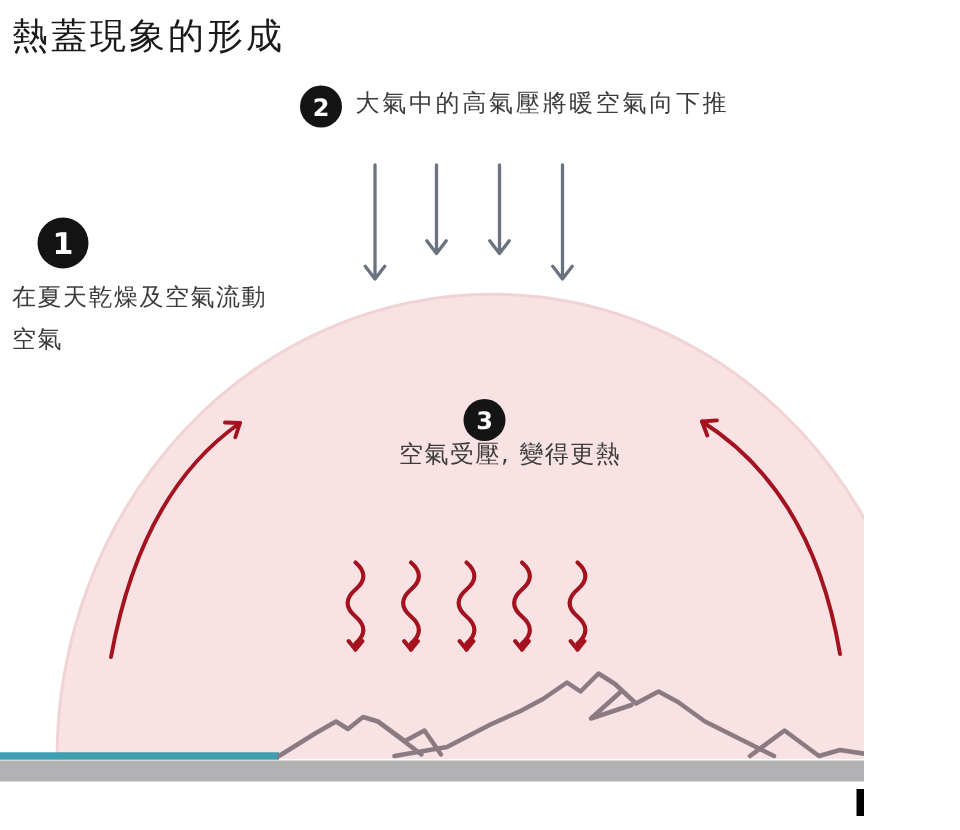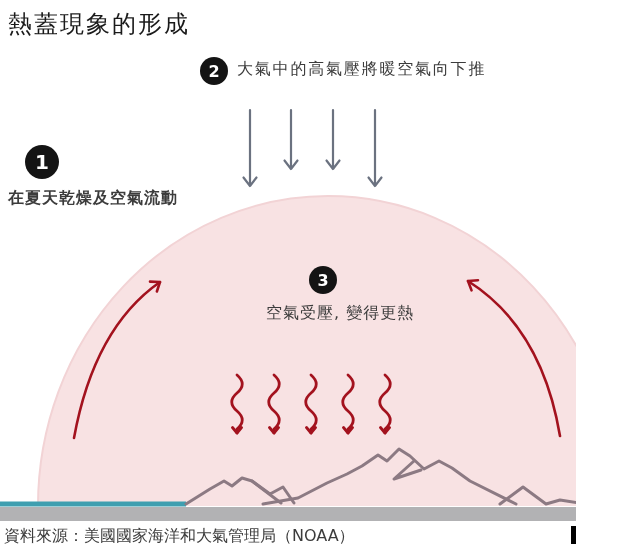--- a/index.html
+++ b/index.html
@@ -26,23 +26,23 @@
     letter-spacing:2px;color:var(--title-text);white-space:nowrap;
   }
   .badge{
     position:absolute;background:var(--badge);color:#fff;border-radius:50%;
     display:flex;align-items:center;justify-content:center;font-weight:bold;
   }
   .badge.b1{left:25px;top:145px;width:34px;height:34px;font-size:20px;}
   .badge.b2{left:200px;top:57px;width:28px;height:28px;font-size:16px;}
   .badge.b3{left:309px;top:266px;width:28px;height:28px;font-size:16px;}
   .step-text{position:absolute;color:var(--body-text);font-size:16px;letter-spacing:1px;white-space:nowrap;}
-  .step1-text{left:8px;top:184px;line-height:28px;font-weight:bold;}
+  .step1-text{left:8px;top:184px;line-height:28px;}
   .step2-text{left:237px;top:59px;letter-spacing:1.8px;}
-  .step3-text{left:266px;top:303px;}
+  .step3-text{left:266px;top:293px;}
   .footer-text{position:absolute;left:4px;top:526px;font-size:16px;color:var(--body-text);white-space:nowrap;}
   .bbc-logo{position:absolute;left:571px;top:526px;display:flex;gap:2px;}
   .bbc-box{
     width:18px;height:18px;background:#000;color:#fff;display:flex;align-items:center;
     justify-content:center;font-weight:bold;font-size:12px;font-family:"DejaVu Sans",sans-serif;
   }
 </style>
 </head>
 <body>
 
@@ -92,26 +92,26 @@
   </svg>
 
   <div class="title">熱蓋現象的形成</div>
 
   <div class="badge b2">2</div>
   <div class="step-text step2-text">大氣中的高氣壓將暖空氣向下推</div>
 
   <div class="badge b1">1</div>
   <div class="step-text step1-text">
     <div>在夏天乾燥及空氣流動</div>
+    <div>空氣</div>
   </div>
 
   <div class="badge b3">3</div>
   <div class="step-text step3-text">空氣受壓, 變得更熱</div>
 
-  <div class="footer-text">資料來源：美國國家海洋和大氣管理局（NOAA）</div>
 
   <div class="bbc-logo">
     <span class="bbc-box">B</span>
     <span class="bbc-box">B</span>
     <span class="bbc-box">C</span>
   </div>
 
 </div>
 
 </body></html>

